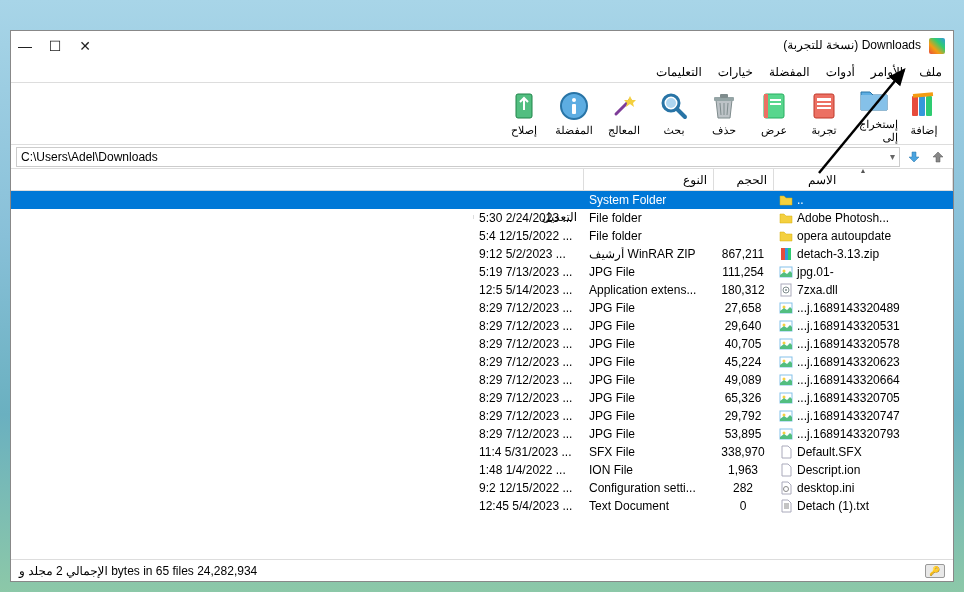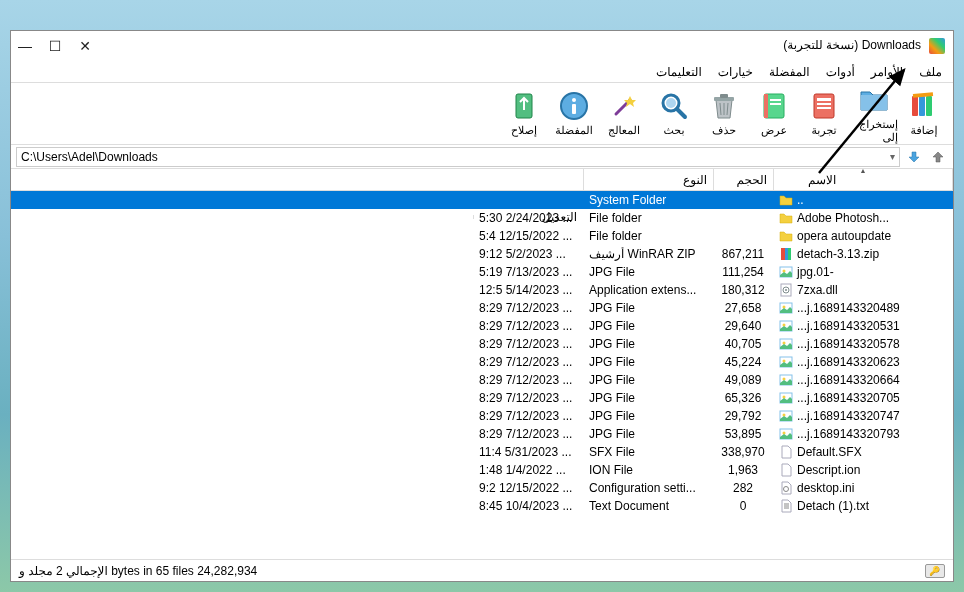--- a/index.html
+++ b/index.html
@@ -558,21 +558,21 @@
                 <path d="M3 1 L9 1 L12 4 L12 13 L3 13 Z" fill="#fff" stroke="#aab"></path>
                 <line x1="5" y1="5" x2="10" y2="5" stroke="#888"></line>
                 <line x1="5" y1="7" x2="10" y2="7" stroke="#888"></line>
                 <line x1="5" y1="9" x2="10" y2="9" stroke="#888"></line>
               </svg>
             </span>
             <span class="cell-name-text">Detach (1).txt</span>
           </div>
           <div class="cell cell-size">0</div>
           <div class="cell cell-type">Text Document</div>
-          <div class="cell cell-mod">8:45 10/4/2023 ...</div>
+          <div class="cell cell-mod">12:45 5/4/2023 ...</div>
         </div>
       </div>
   </div>
 
   <div class="statusbar">
     <div class="status-left">
       <span class="lock-icon">🔑</span>
     </div>
     <span style="direction:ltr;">الإجمالي 2 مجلد  و  bytes in 65 files 24,282,934</span>
   </div>

